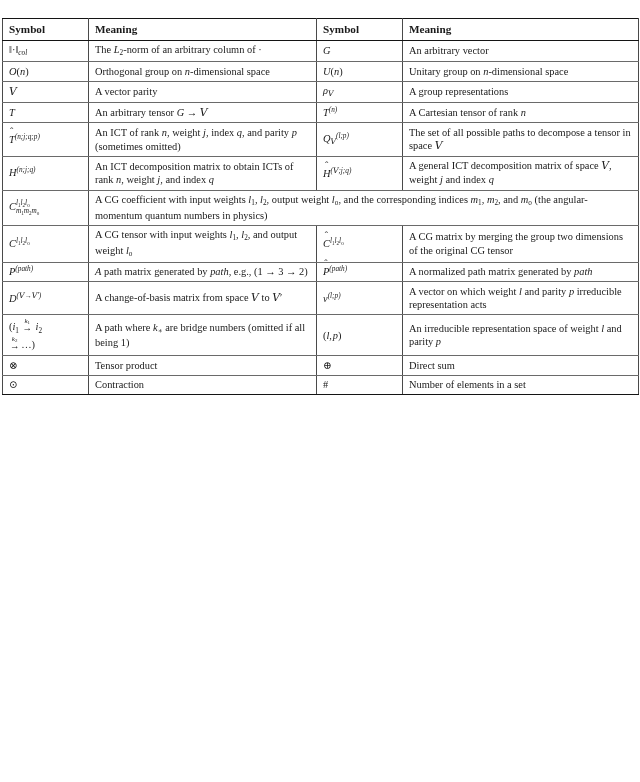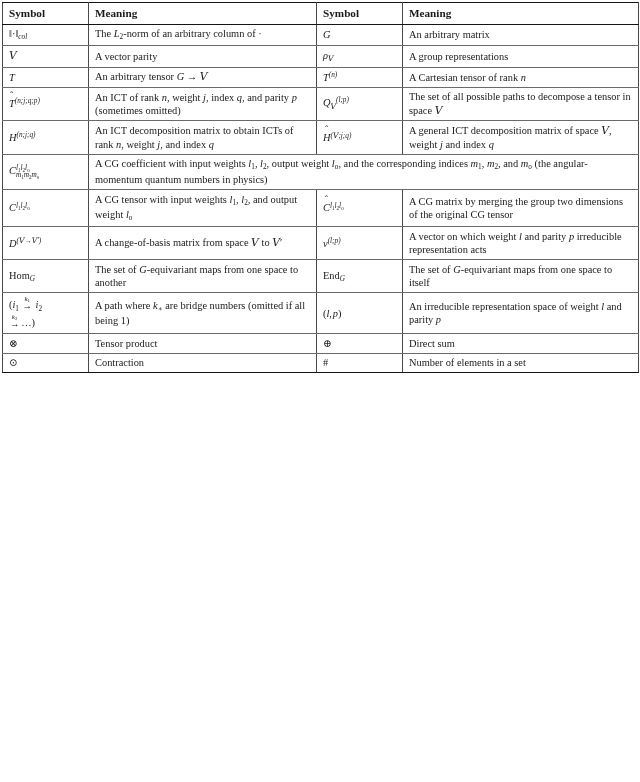--- a/index.html
+++ b/index.html
@@ -8,21 +8,21 @@
     background: #ffffff;
   }
   body {
     width: 640px; height: 782px;
     font-family: "Liberation Serif", "DejaVu Serif", serif;
     color: #1a1a1a;
     overflow: hidden;
   }
   .table-wrap {
     width: 640px;
-    padding: 2px 2px 0 2px;
+    padding: 18px 2px 0 2px;
   }
   table.notation {
     border-collapse: collapse;
     width: 636px;
     table-layout: fixed;
     font-size: 10.4px;
     line-height: 1.30;
   }
   table.notation col.c-sym1 { width: 86px; }
   table.notation col.c-mean1 { width: 228px; }
@@ -100,24 +100,30 @@
       <th>Symbol</th>
       <th>Meaning</th>
     </tr>
   </thead>
   <tbody>
 
     <tr>
       <td class="sym">‖·‖<span class="sub">col</span></td>
       <td class="meaning">The <i class="m">L</i><span class="subn">2</span>-norm of an arbitrary column of ·</td>
       <td class="sym"><i class="m">G</i></td>
-      <td class="meaning">An arbitrary matrix</td>
-    </tr>
-
-
+      <td class="meaning">An arbitrary vector</td>
+    </tr>
+
+
+    <tr>
+      <td class="sym"><i class="m">O</i>(<i class="m">n</i>)</td>
+      <td class="meaning">Orthogonal group on <i class="m">n</i>-dimensional space</td>
+      <td class="sym"><i class="m">U</i>(<i class="m">n</i>)</td>
+      <td class="meaning">Unitary group on <i class="m">n</i>-dimensional space</td>
+    </tr>
 
     <tr>
       <td class="sym"><span class="scr">V</span></td>
       <td class="meaning">A vector parity</td>
       <td class="sym"><i class="m">ρ</i><span class="sub"><span class="scr">V</span></span></td>
       <td class="meaning">A group representations</td>
     </tr>
 
 
     <tr>
@@ -146,34 +152,34 @@
       <td class="meaning" colspan="3">A CG coefficient with input weights <i class="m">l</i><span class="subn">1</span>, <i class="m">l</i><span class="subn">2</span>, output weight <i class="m">l</i><span class="subn">o</span>, and the corresponding indices <i class="m">m</i><span class="subn">1</span>, <i class="m">m</i><span class="subn">2</span>, and <i class="m">m</i><span class="subn">o</span> (the angular-momentum quantum numbers in physics)</td>
     </tr>
 
     <tr class="thick-top">
       <td class="sym"><i class="m">C</i><span class="sup"><i class="m">l</i><span class="subn">1</span><i class="m">l</i><span class="subn">2</span><i class="m">l</i><span class="subn">o</span></span></td>
       <td class="meaning">A CG tensor with input weights <i class="m">l</i><span class="subn">1</span>, <i class="m">l</i><span class="subn">2</span>, and output weight <i class="m">l</i><span class="subn">o</span></td>
       <td class="sym"><span class="hat">C</span><span class="sup"><i class="m">l</i><span class="subn">1</span><i class="m">l</i><span class="subn">2</span><i class="m">l</i><span class="subn">o</span></span></td>
       <td class="meaning">A CG matrix by merging the group two dimensions of the original CG tensor</td>
     </tr>
 
+    <tr>
+      <td class="sym"><i class="m">P</i><span class="sup">(<i class="m">path</i>)</span></td>
+      <td class="meaning"><i class="m">A</i> path matrix generated by <i class="m">path</i>, e.g., (1 → 3 → 2)</td>
+      <td class="sym"><span class="hat">P</span><span class="sup">(<i class="m">path</i>)</span></td>
+      <td class="meaning">A normalized path matrix generated by <i class="m">path</i></td>
+    </tr>
 
     <tr>
       <td class="sym"><i class="m">D</i><span class="sup">(<span class="scr">V</span>→<span class="scr">V</span>′)</span></td>
       <td class="meaning">A change-of-basis matrix from space <span class="scr">V</span> to <span class="scr">V</span>′</td>
       <td class="sym"><i class="m">v</i><span class="sup">(<i class="m">l</i>;<i class="m">p</i>)</span></td>
       <td class="meaning">A vector on which weight <i class="m">l</i> and parity <i class="m">p</i> irreducible representation acts</td>
     </tr>
 
-    <tr>
-      <td class="sym"><span class="up">Hom</span><span class="sub"><i class="m">G</i></span></td>
-      <td class="meaning">The set of <i class="m">G</i>-equivariant maps from one space to another</td>
-      <td class="sym"><span class="up">End</span><span class="sub"><i class="m">G</i></span></td>
-      <td class="meaning">The set of <i class="m">G</i>-equivariant maps from one space to itself</td>
-    </tr>
 
 
     <tr>
       <td class="sym" style="white-space:normal;line-height:1.45;">(<i class="m">i</i><span class="subn">1</span> <span class="arrowstack"><span class="lbl"><i class="m">k</i><span class="subn">1</span></span><span class="arw">→</span></span> <i class="m">i</i><span class="subn">2</span><br><span class="arrowstack"><span class="lbl"><i class="m">k</i><span class="subn">2</span></span><span class="arw">→</span></span> …)</td>
       <td class="meaning">A path where <i class="m">k</i><span class="subn">∗</span> are bridge numbers (omitted if all being 1)</td>
       <td class="sym">(<i class="m">l</i>, <i class="m">p</i>)</td>
       <td class="meaning">An irreducible representation space of weight <i class="m">l</i> and parity <i class="m">p</i></td>
     </tr>
 
     <tr class="thick-top">

